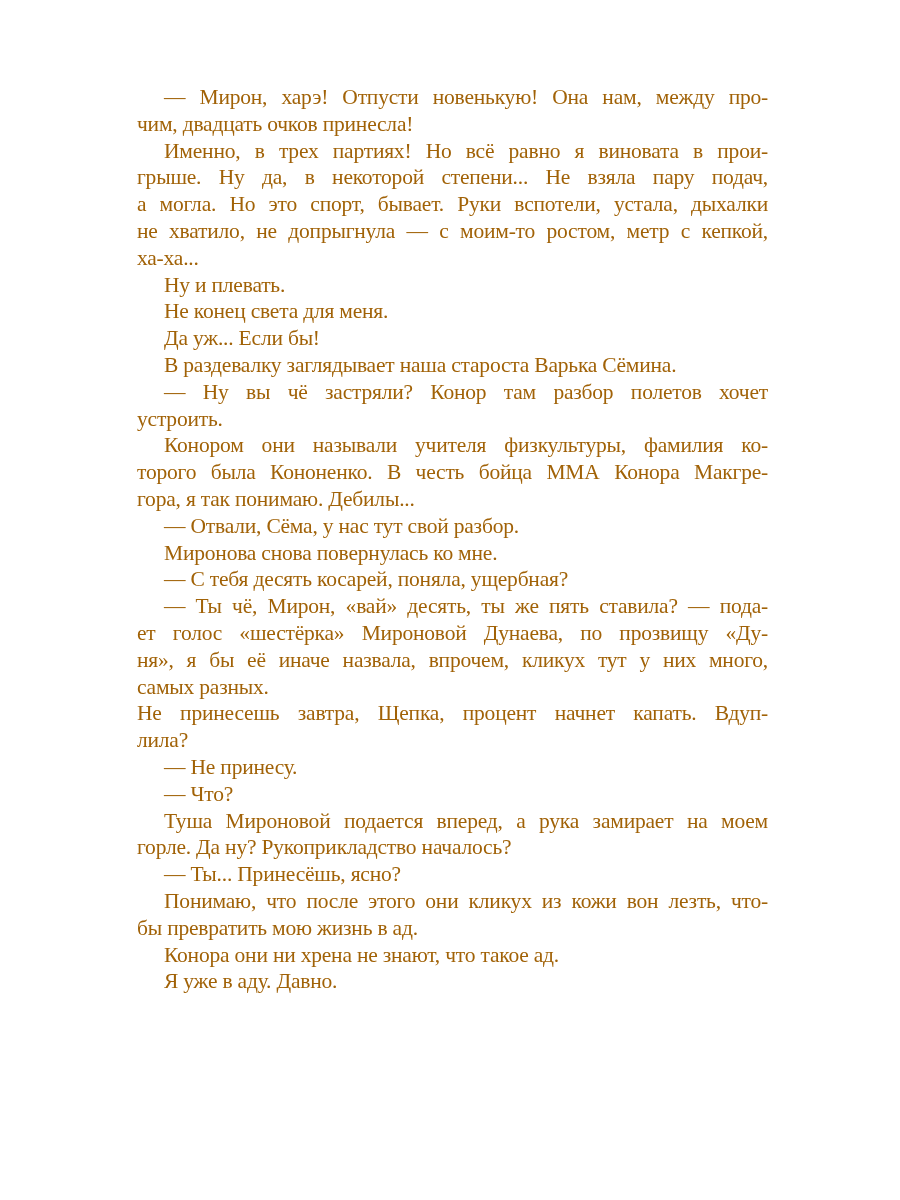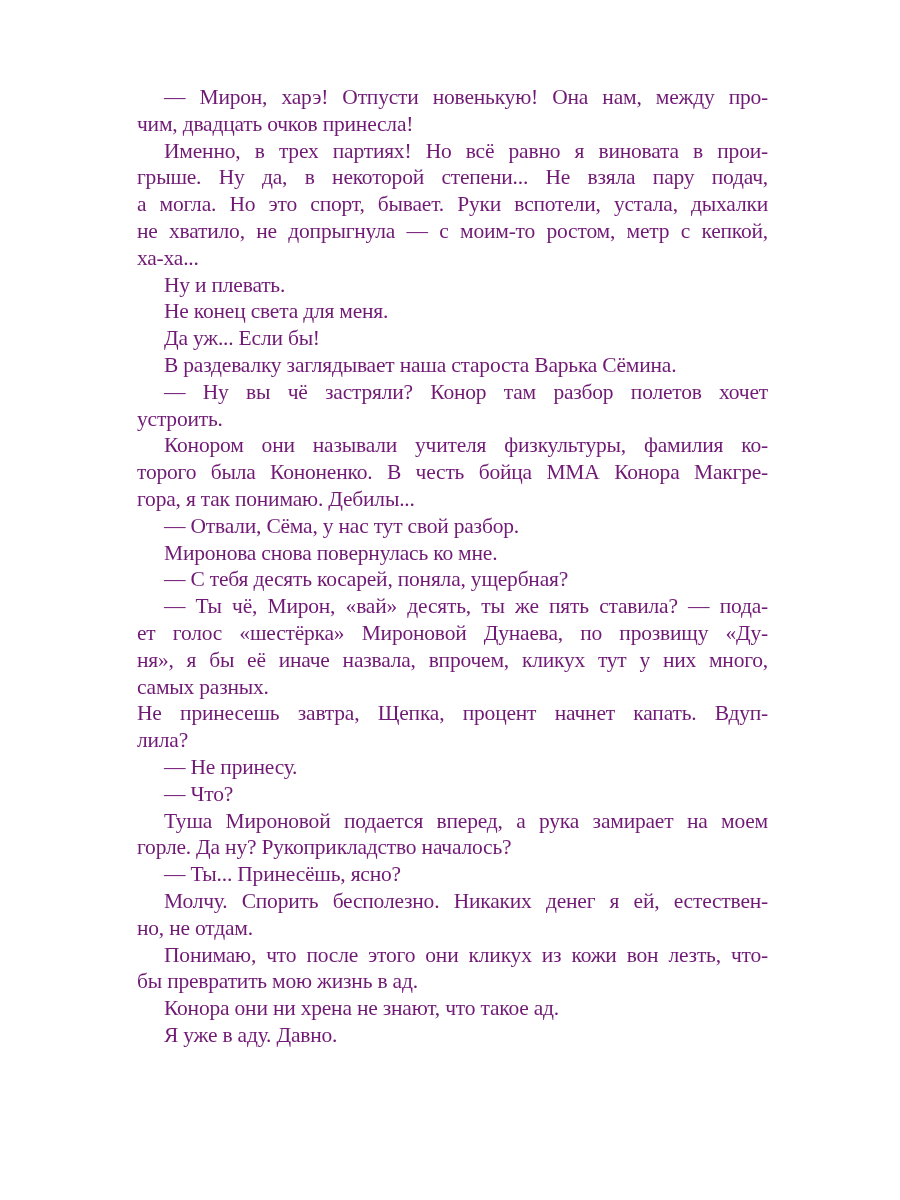--- a/index.html
+++ b/index.html
@@ -1,20 +1,20 @@
 <!DOCTYPE html>
 <html><head>
 <meta charset="utf-8">
 <style>
   html, body { margin:0; padding:0; background:#ffffff; }
   body { width:900px; height:1200px; position:relative; overflow:hidden; }
   .page {
     position:absolute; left:137px; top:84px; width:631px;
     font-family:"Liberation Serif","DejaVu Serif",serif;
-    font-size:21.5px; line-height:26.8px; color:#701a75;
+    font-size:21.5px; line-height:26.8px; color:#a16207;
     letter-spacing:-0.2px;
   }
   .line { white-space:nowrap; display:block; height:26.8px; }
   .line.justify { text-align:justify; text-align-last:justify; white-space:normal; }
   .line.indent { padding-left:27px; }
 </style>
 </head>
 <body>
 
 <div class="page">
@@ -93,24 +93,20 @@
 
   <div>
     <span class="line justify indent">Туша Мироновой подается вперед, а рука замирает на моем</span>
     <span class="line">горле. Да ну? Рукоприкладство началось?</span>
   </div>
 
   <div>
     <span class="line indent">— Ты... Принесёшь, ясно?</span>
   </div>
 
-  <div>
-    <span class="line justify indent">Молчу. Спорить бесполезно. Никаких денег я ей, естествен-</span>
-    <span class="line">но, не отдам.</span>
-  </div>
 
   <div>
     <span class="line justify indent">Понимаю, что после этого они кликух из кожи вон лезть, что-</span>
     <span class="line">бы превратить мою жизнь в ад.</span>
   </div>
 
   <div>
     <span class="line indent">Конора они ни хрена не знают, что такое ад.</span>
   </div>
 

